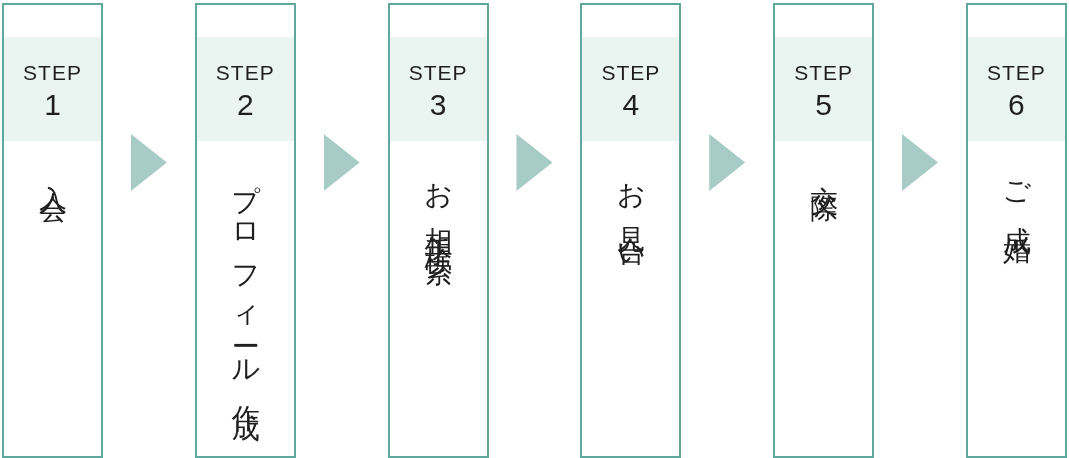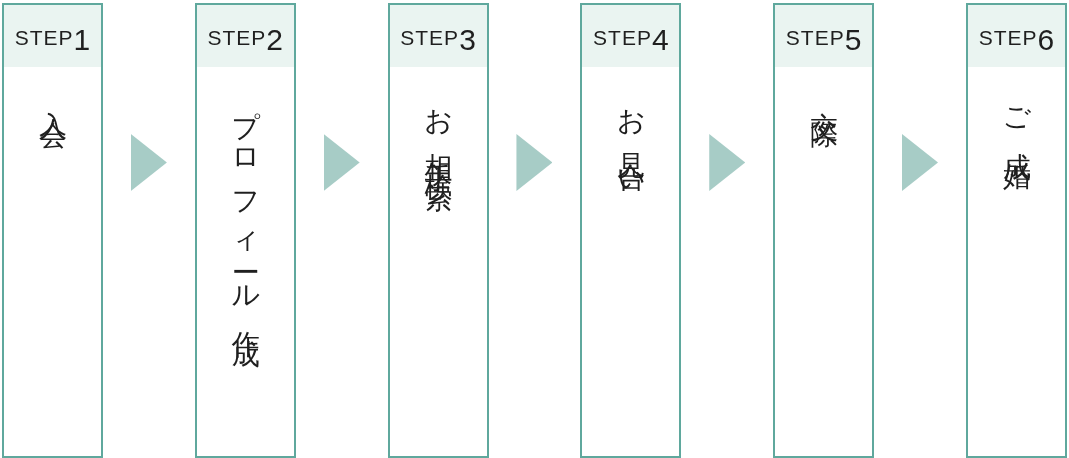--- a/index.html
+++ b/index.html
@@ -21,27 +21,28 @@
   .step-card {
     width: 101px;
     flex: none;
     border: 2px solid var(--border-color, #5fa89d);
     background: #ffffff;
     display: flex;
     flex-direction: column;
   }
   .step-header {
     background: var(--header-bg, #eaf4f1);
-    height: 62px;
+    height: 104px;
     flex: none;
     display: flex;
-    flex-direction: row;
+    flex-direction: column;
     align-items: center;
     justify-content: center;
     padding-top: 4px;
+    margin-top: 32px;
   }
   .step-label {
     font-size: 21px;
     line-height: 1.1;
     color: var(--text-color, #1f1f1f);
     letter-spacing: 1px;
   }
   .step-number {
     font-size: 30px;
     line-height: 1.1;

